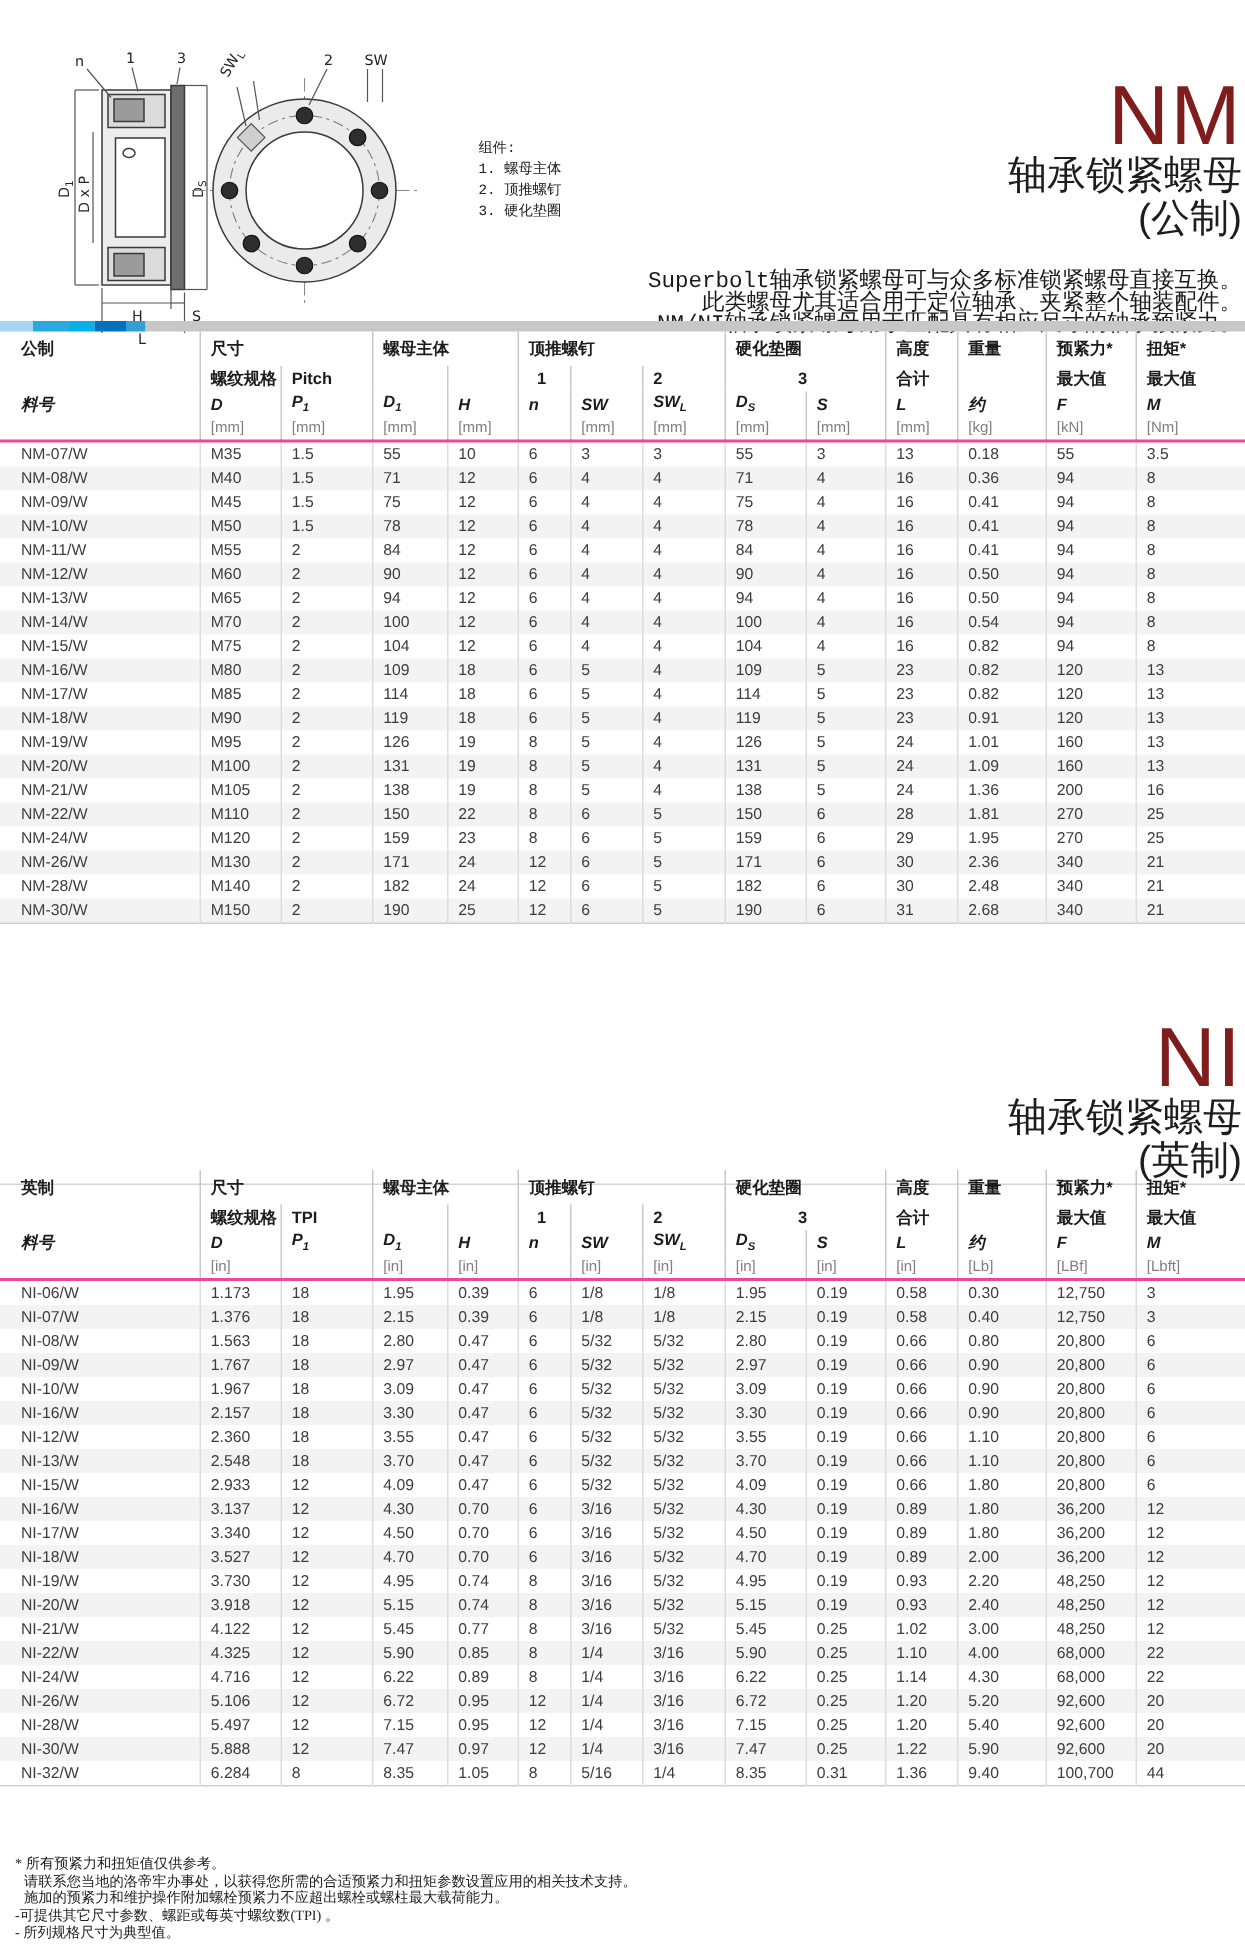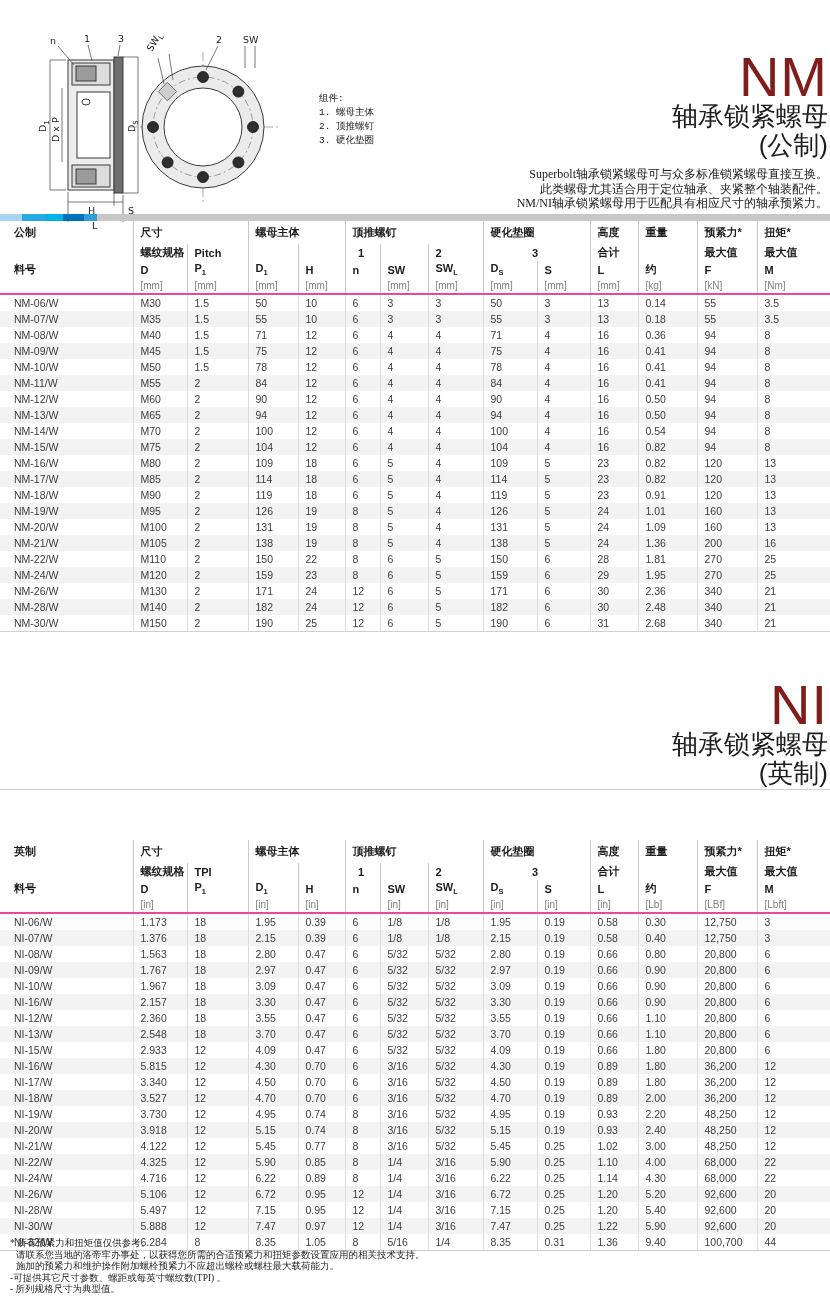--- a/index.html
+++ b/index.html
@@ -9,45 +9,45 @@
   
   .drawing{position:absolute;left:6px;top:30px;}
   .legend{position:absolute;left:275px;top:92px;font-size:9.5px;line-height:14px;color:#222;
           font-family:Liberation Mono, monospace;margin-left:44px;}
 
   
   .sec-head{position:absolute;right:2px;text-align:right;}
   .sec-title{font-size:56px;line-height:50px;font-weight:200;letter-spacing:1px;color:#7f1d1d;
              font-family:"Liberation Sans",sans-serif;}
   .sec-sub{font-size:26px;line-height:29px;font-weight:300;color:#1d1d1d;}
-  .sec-desc{margin-top:7px;font-size:12px;line-height:14.5px;color:#1a1a1a;
-            font-family:Liberation Serif, serif;}
+  .sec-desc{margin-top:21px;font-size:15px;line-height:14.5px;color:#1a1a1a;
+            font-family:Liberation Mono, monospace;}
 
   
   .stripe{position:absolute;left:0;top:214px;width:830px;height:7px;display:flex;}
   .stripe span{height:7px;display:block;}
   .seg0{width:22px}.seg1{width:24px}.seg2{width:17px}.seg3{width:21px}.seg4{width:13px}.seg5{flex:1}
 
   .topline{position:absolute;left:0;top:789px;width:830px;height:0;border-top:1px solid #d4d4d4;}
 
   
   .tblwrap1{position:absolute;left:0;top:221px;width:830px;}
-  .tblwrap2{position:absolute;left:0;top:840px;width:720px;}
+  .tblwrap2{position:absolute;left:0;top:780px;width:720px;}
   table.spec{border-collapse:collapse;table-layout:fixed;width:830px;border-bottom:1px solid #cfcfcf;}
   .spec col.c0{width:133px}.spec col.c1{width:54px}.spec col.c2{width:61px}
   .spec col.c3{width:50px}.spec col.c4{width:47px}.spec col.c5{width:35px}
   .spec col.c6{width:48px}.spec col.c7{width:55px}.spec col.c8{width:54px}
   .spec col.c9{width:53px}.spec col.c10{width:48px}.spec col.c11{width:59px}
   .spec col.c12{width:60px}.spec col.c13{width:73px}
   .spec th{font-weight:bold;color:#1c1c1c;font-size:11px;text-align:left;
            padding:0 3px 0 7px;vertical-align:middle;white-space:nowrap;}
   .spec th:first-child,.spec td:first-child{padding-left:14px;}
   .spec .hr0{height:23px;font-size:11px;}
   .spec .hr1{height:17px;}
-  .spec .hr2{height:17px;}
+  .spec .hr2{height:17px;font-style:italic;}
   .spec .hr3{height:15px;font-weight:normal;color:#7f7f7f;font-size:10px;}
   .spec .gb{border-left:1px solid #c8c8c8;}
   .spec .ctr{text-align:center;padding-left:0;}
   .spec thead{border-bottom:2px solid #ec4899;}
   .spec tbody td{height:16px;line-height:16px;font-size:10.5px;color:#3c3c3c;
                  padding:0 3px 0 7px;white-space:nowrap;}
   .spec tbody td + td{border-left:1px solid #dcdcdc;}
   .spec tbody tr:nth-child(even){background:#f3f3f3;}
   sub{font-size:7.5px;}
 
@@ -241,36 +241,20 @@
             <th class="hr3 gb">[mm]</th>
             <th class="hr3 gb">[mm]</th>
             <th class="hr3 gb">[mm]</th>
             <th class="hr3 gb">[kg]</th>
             <th class="hr3 gb">[kN]</th>
             <th class="hr3 gb">[Nm]</th>
           </tr>
         </thead>
       <tbody>
           <tr>
-            <td>NM-06/W</td>
-            <td>M30</td>
-            <td>1.5</td>
-            <td>50</td>
-            <td>10</td>
-            <td>6</td>
-            <td>3</td>
-            <td>3</td>
-            <td>50</td>
-            <td>3</td>
-            <td>13</td>
-            <td>0.14</td>
-            <td>55</td>
-            <td>3.5</td>
-          </tr>
-          <tr>
             <td>NM-07/W</td>
             <td>M35</td>
             <td>1.5</td>
             <td>55</td>
             <td>10</td>
             <td>6</td>
             <td>3</td>
             <td>3</td>
             <td>55</td>
             <td>3</td>
@@ -813,21 +797,21 @@
             <td>5/32</td>
             <td>4.09</td>
             <td>0.19</td>
             <td>0.66</td>
             <td>1.80</td>
             <td>20,800</td>
             <td>6</td>
           </tr>
           <tr>
             <td>NI-16/W</td>
-            <td>5.815</td>
+            <td>3.137</td>
             <td>12</td>
             <td>4.30</td>
             <td>0.70</td>
             <td>6</td>
             <td>3/16</td>
             <td>5/32</td>
             <td>4.30</td>
             <td>0.19</td>
             <td>0.89</td>
             <td>1.80</td>

